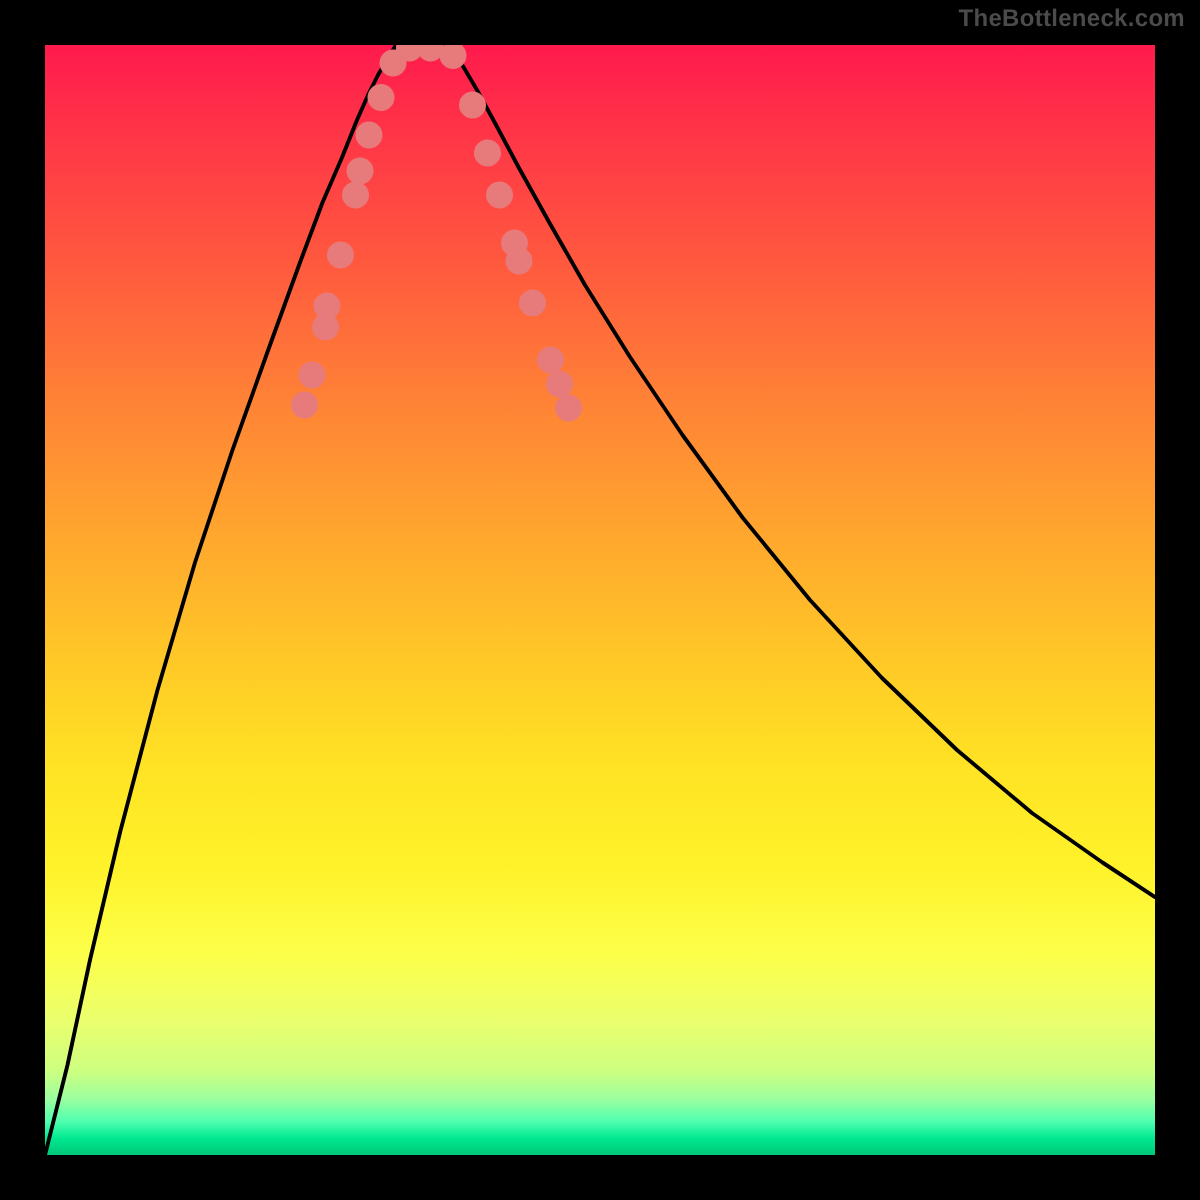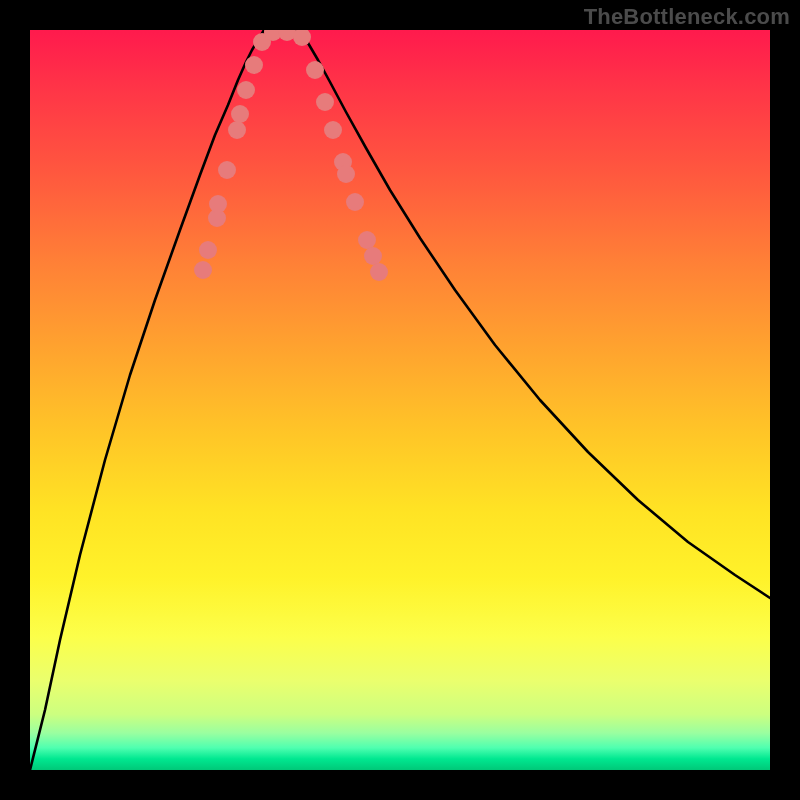--- a/index.html
+++ b/index.html
@@ -41,21 +41,21 @@
       #4fffb0 97%,
       #00e890 98.5%,
       #00c878 100%
     );
   }
   .watermark {
     position: absolute;
     top: 4px;
     right: 10px;
     font-family: Arial, Helvetica, sans-serif;
-    font-size: 22px;
+    font-size: 16px;
     font-weight: 600;
     color: #4b4b4b;
     letter-spacing: 0.2px;
     user-select: none;
   }
   svg.curve {
     position: absolute;
     left: 0;
     top: 0;
     width: 740px;

